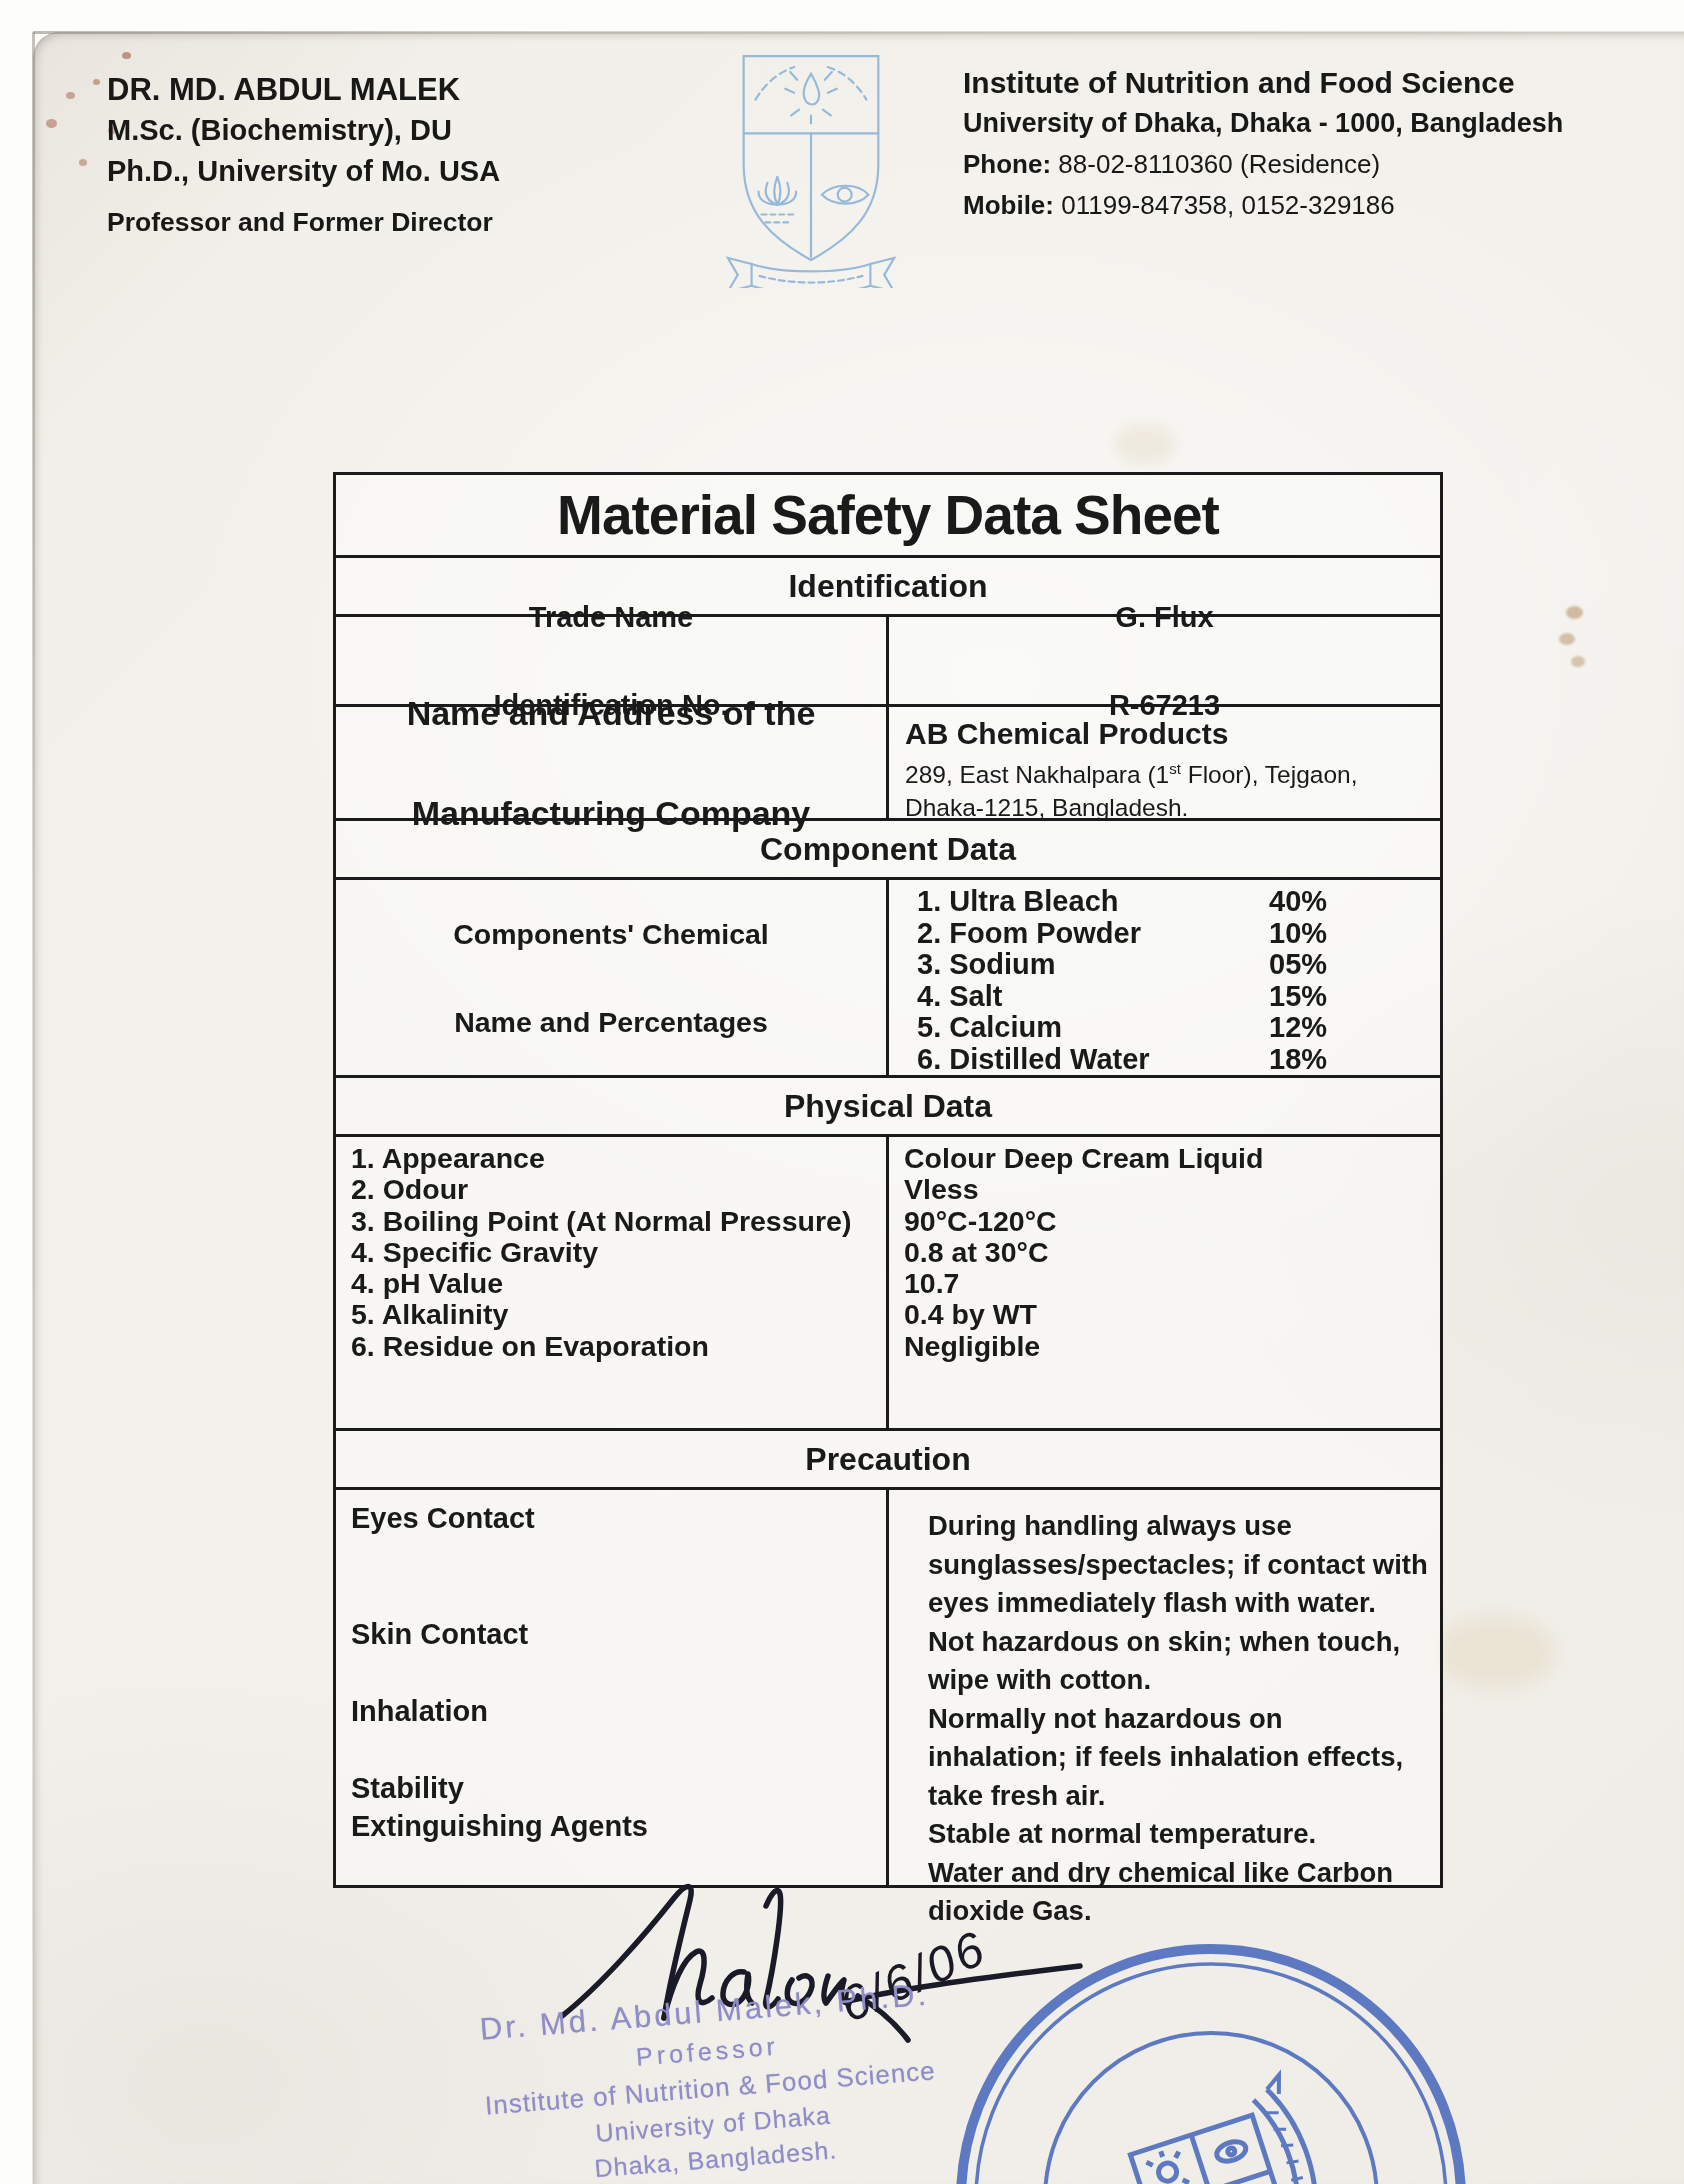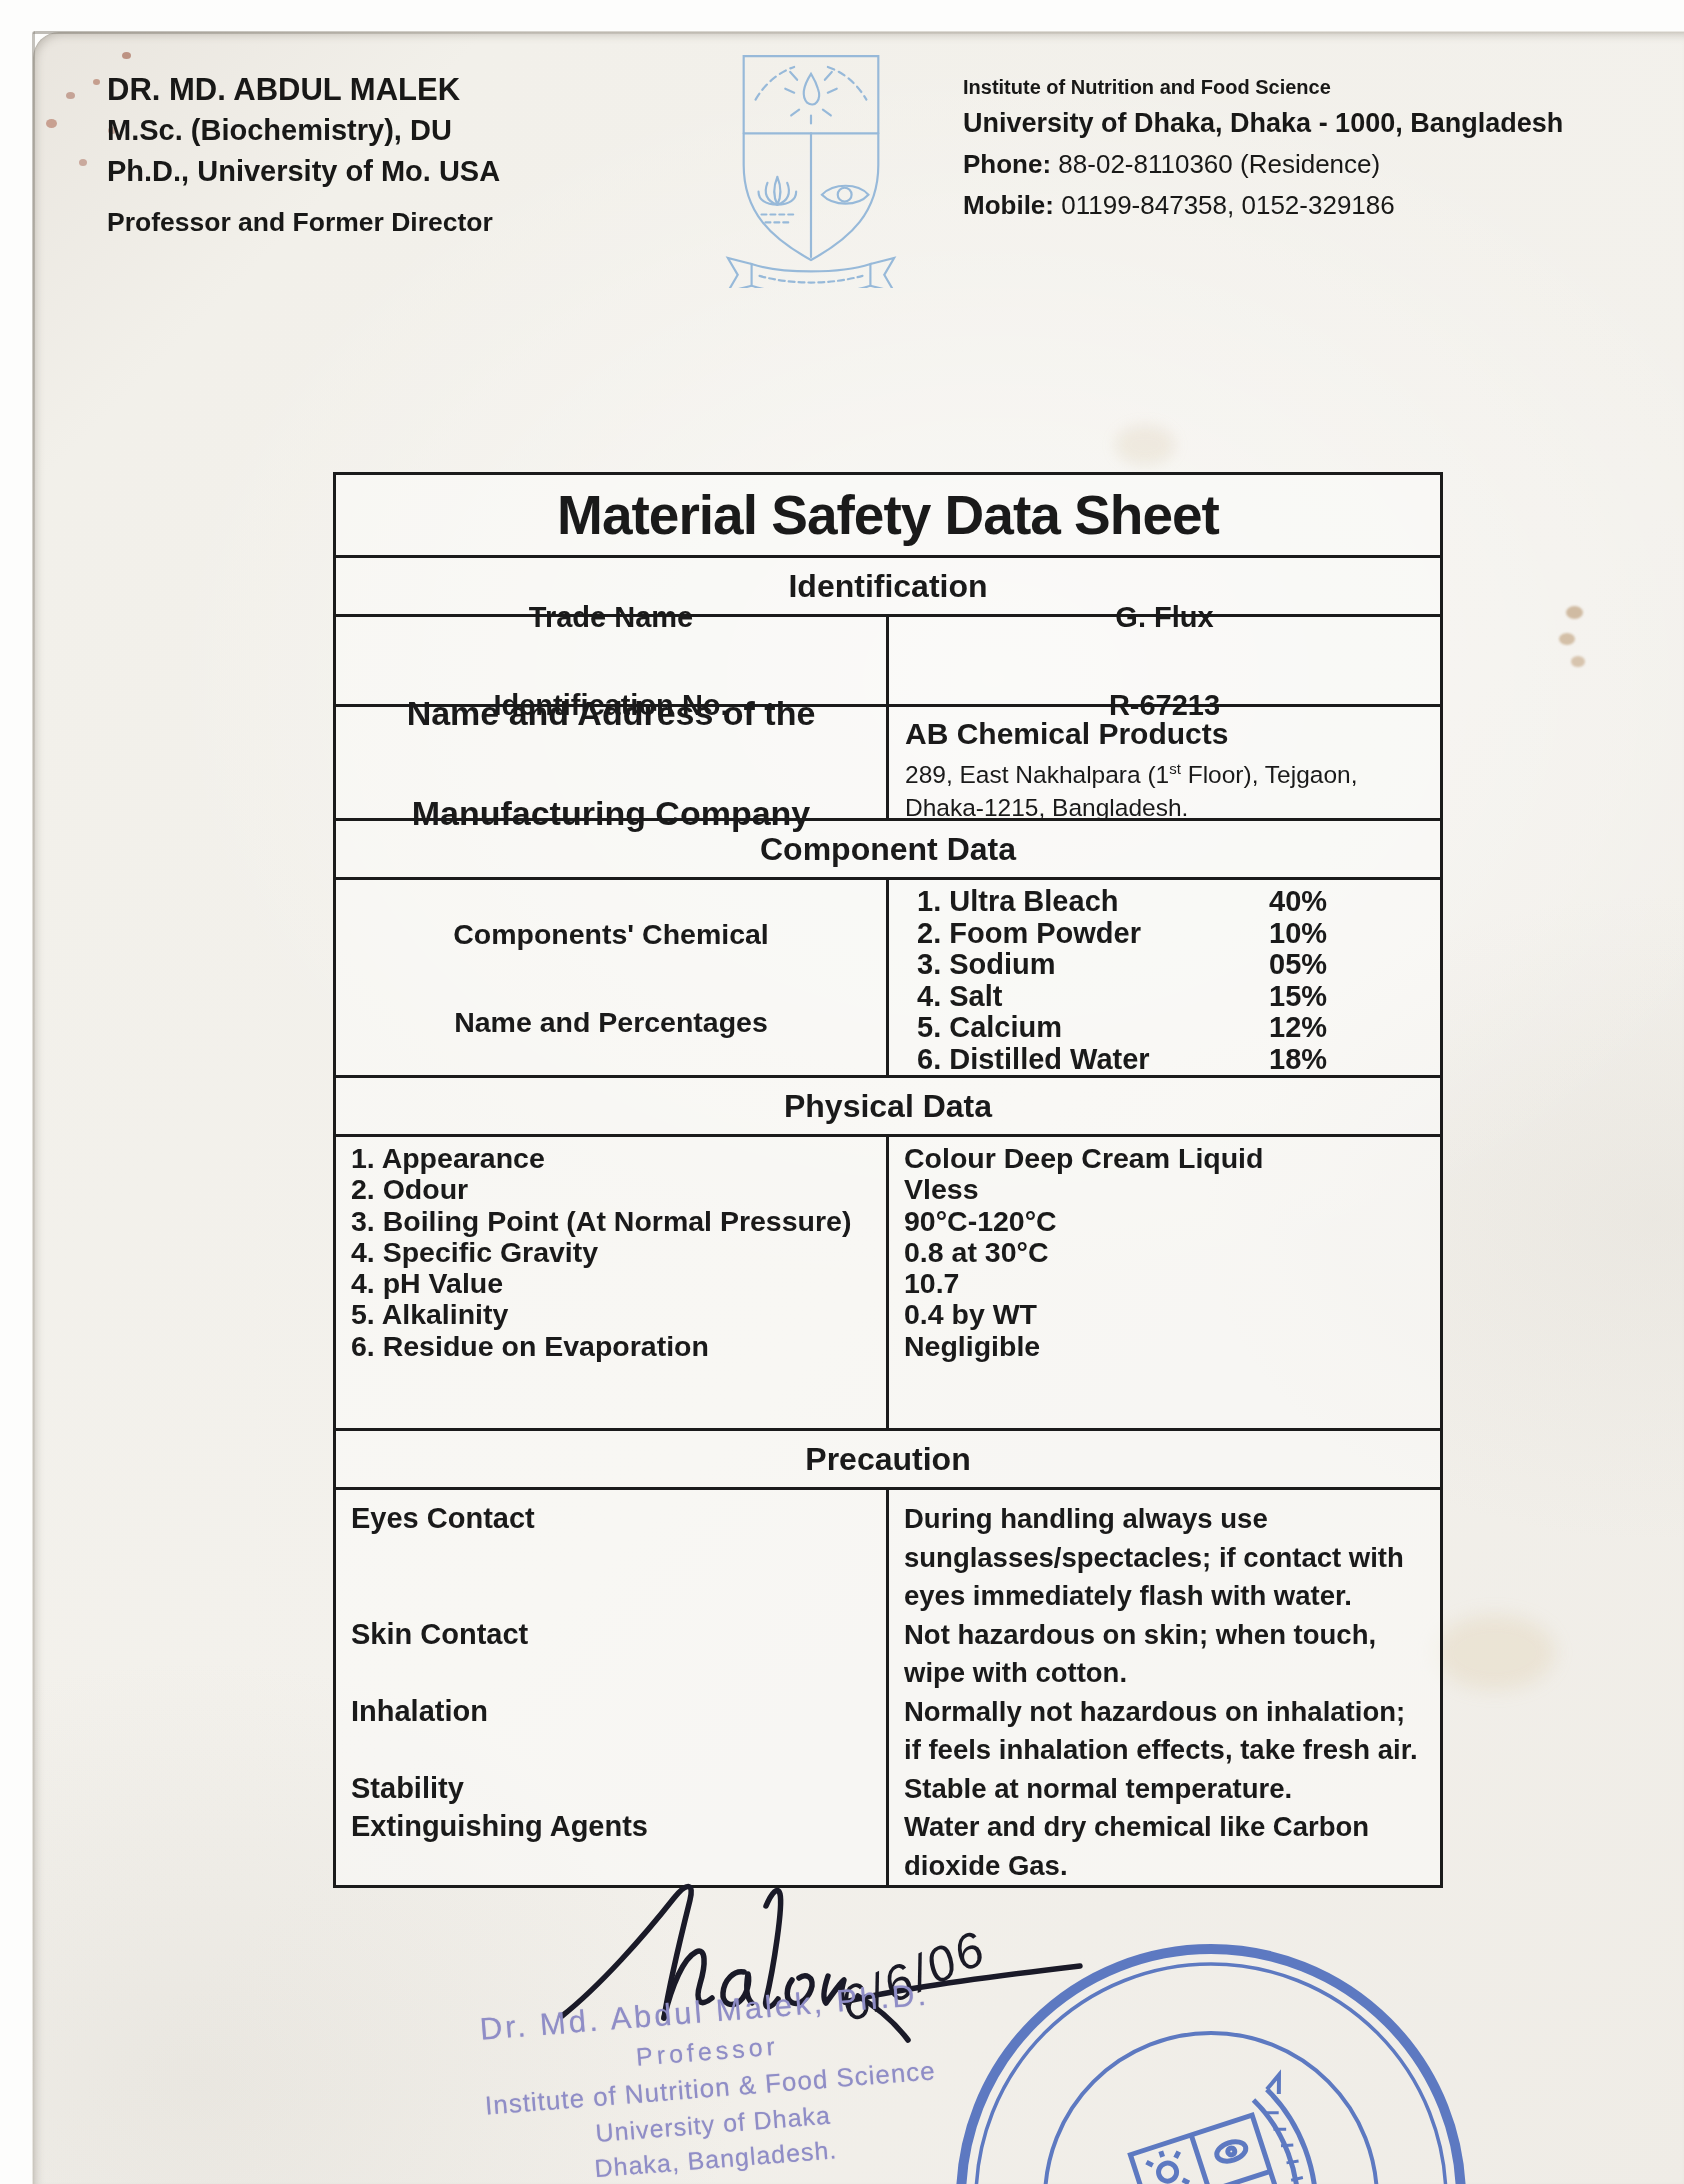--- a/index.html
+++ b/index.html
@@ -18,21 +18,21 @@
   .edge-left{position:absolute;left:32px;top:31px;bottom:0;width:3px;background:linear-gradient(#8b867c,#c3beb4 40%,#d4d0c7);border-top-left-radius:26px;opacity:.5;}
 
   .speck{position:absolute;border-radius:50%;}
 
   
   .hdr-line{position:absolute;white-space:nowrap;font-weight:bold;color:#181817;}
   .hl1{left:107px;top:72px;font-size:31px;}
   .hl2{left:107px;top:114px;font-size:29px;}
   .hl3{left:107px;top:155px;font-size:29px;}
   .hl4{left:107px;top:207px;font-size:26.5px;}
-  .hr1{left:963px;top:76px;font-size:20px;}
+  .hr1{left:963px;top:66px;font-size:30px;}
   .hr2{left:963px;top:108px;font-size:27px;}
   .hr3{left:963px;top:149px;font-size:26px;}
   .hr4{left:963px;top:190px;font-size:26px;}
   .hdr-line .val{font-weight:normal;}
 
   .logo{position:absolute;left:712px;top:38px;width:198px;height:250px;}
 
   
   .msds{position:absolute;left:333px;top:472px;width:1104px;border:3px solid #1b1b1b;background:rgba(252,251,249,.55);}
   .trow{border-top:3px solid #1b1b1b;box-sizing:border-box;}
@@ -63,21 +63,21 @@
   .comp-item .nm{width:352px;}
 
   .row-phys{height:294px;}
   .row-phys .lcell{padding:6px 8px 4px 15px;}
   .row-phys .rcell{padding:6px 8px 4px 15px;}
   .phys-line{font-size:28.5px;font-weight:600;line-height:31.3px;white-space:nowrap;}
 
   .row-prec{height:398px;}
   .row-prec .lcell{padding:0;}
   .prec-label{position:absolute;left:15px;font-size:29px;font-weight:600;white-space:nowrap;}
-  .row-prec .rcell{padding:10px 12px 8px 15px;}
+  .row-prec .rcell{padding:17px 12px 8px 15px;margin-left:24px;}
   .prec-val{font-size:27.5px;font-weight:600;line-height:38.5px;}
 
   
   .sig{position:absolute;left:548px;top:1848px;}
   .sig-date{position:absolute;left:836px;top:1948px;font-size:49px;font-style:italic;font-weight:500;
             color:#1a1a26;transform:rotate(-24deg);letter-spacing:3px;white-space:nowrap;}
   .stamp-text{position:absolute;left:360px;top:1994px;width:700px;text-align:center;
               transform:rotate(-4.5deg);color:#8f8dc6;}
   .stamp-text div{white-space:nowrap;text-shadow:0 0 1px rgba(143,141,198,.6);}
   .st1{font-size:31px;letter-spacing:3px;margin-bottom:7px;}

